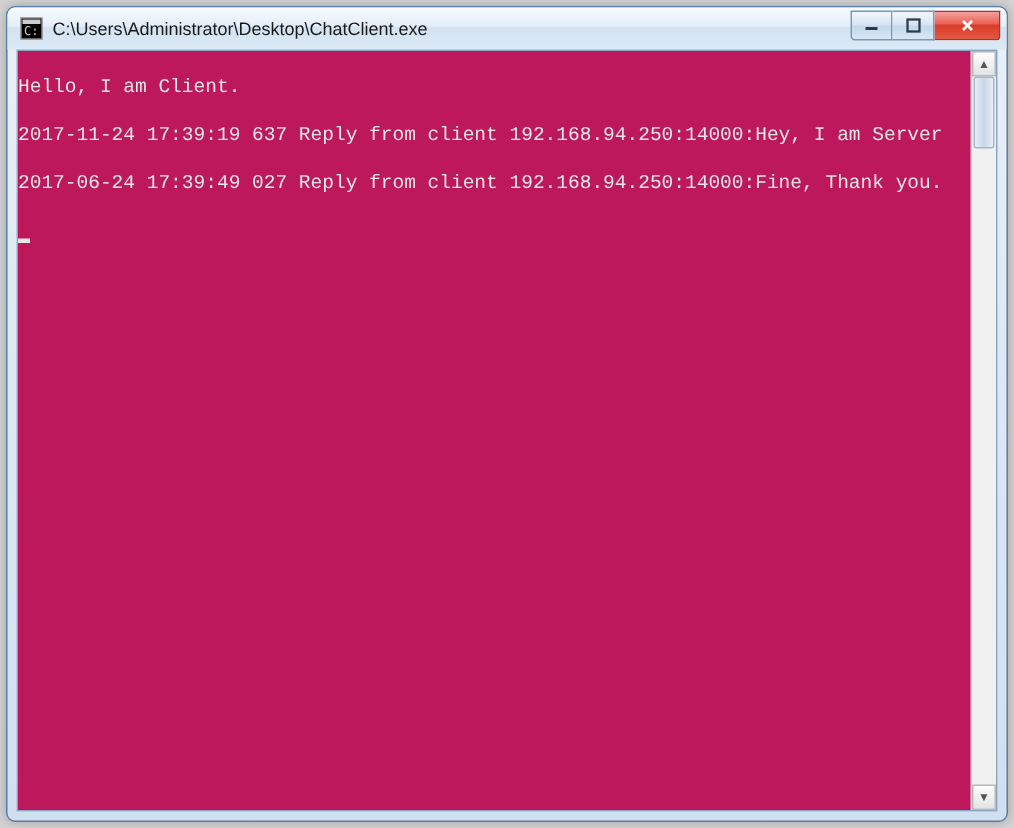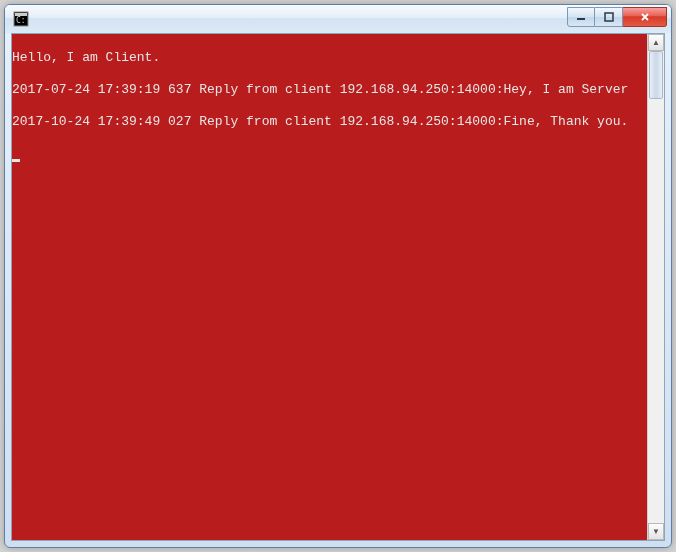--- a/index.html
+++ b/index.html
@@ -76,21 +76,21 @@
     .client-area {
       flex: 1;
       margin: 0 6px 6px 6px;
       background: #fff;
       border: 1px solid #8aa5c2;
       display: flex;
       position: relative;
     }
     .console {
       flex: 1;
-      background: #b91c1c;
+      background: #be185d;
       color: #e6e6e6;
       font-family: "Consolas", "Courier New", monospace;
       font-size: 13px;
       line-height: 16px;
       padding: 0;
       white-space: pre;
       overflow: hidden;
       position: relative;
     }
     .console-line { display: block; }
@@ -133,20 +133,21 @@
 
 <div class="window">
   <div class="titlebar">
     <span class="titlebar-icon">
       <svg viewBox="0 0 16 16">
         <rect x="1" y="1" width="14" height="14" fill="#000" stroke="#888" stroke-width="1"></rect>
         <rect x="2" y="2" width="12" height="3" fill="#ccc"></rect>
         <text x="3" y="12" font-size="8" fill="#ccc" font-family="monospace">C:</text>
       </svg>
     </span>
+    <span class="titlebar-text">C:\Users\Administrator\Desktop\ChatClient.exe</span>
     <span class="titlebar-spacer"></span>
     <div class="window-controls">
       <div class="window-btn min">
         <svg viewBox="0 0 10 10">
             <rect x="1" y="6" width="8" height="2" fill="#2a3a4a"></rect>
           </svg>
       </div>
       <div class="window-btn max">
         <svg viewBox="0 0 10 10">
             <rect x="1" y="1" width="8" height="8" fill="none" stroke="#2a3a4a" stroke-width="1.5"></rect>
@@ -155,22 +156,22 @@
       <div class="window-btn close">
         <svg viewBox="0 0 10 10">
             <path d="M2 2 L8 8 M8 2 L2 8" stroke="#fff" stroke-width="1.8"></path>
           </svg>
       </div>
     </div>
   </div>
   <div class="client-area">
     <div class="console">
 <span class="console-line">Hello, I am Client.</span>
-<span class="console-line">2017-07-24 17:39:19 637 Reply from client 192.168.94.250:14000:Hey, I am Server</span>
-<span class="console-line">2017-10-24 17:39:49 027 Reply from client 192.168.94.250:14000:Fine, Thank you.</span>
+<span class="console-line">2017-11-24 17:39:19 637 Reply from client 192.168.94.250:14000:Hey, I am Server</span>
+<span class="console-line">2017-06-24 17:39:49 027 Reply from client 192.168.94.250:14000:Fine, Thank you.</span>
 <span class="cursor"></span>
     </div>
     <div class="scrollbar">
       <div class="scroll-arrow">▲</div>
       <div class="scroll-track">
         <div class="scroll-thumb"></div>
       </div>
       <div class="scroll-arrow">▼</div>
     </div>
   </div>

